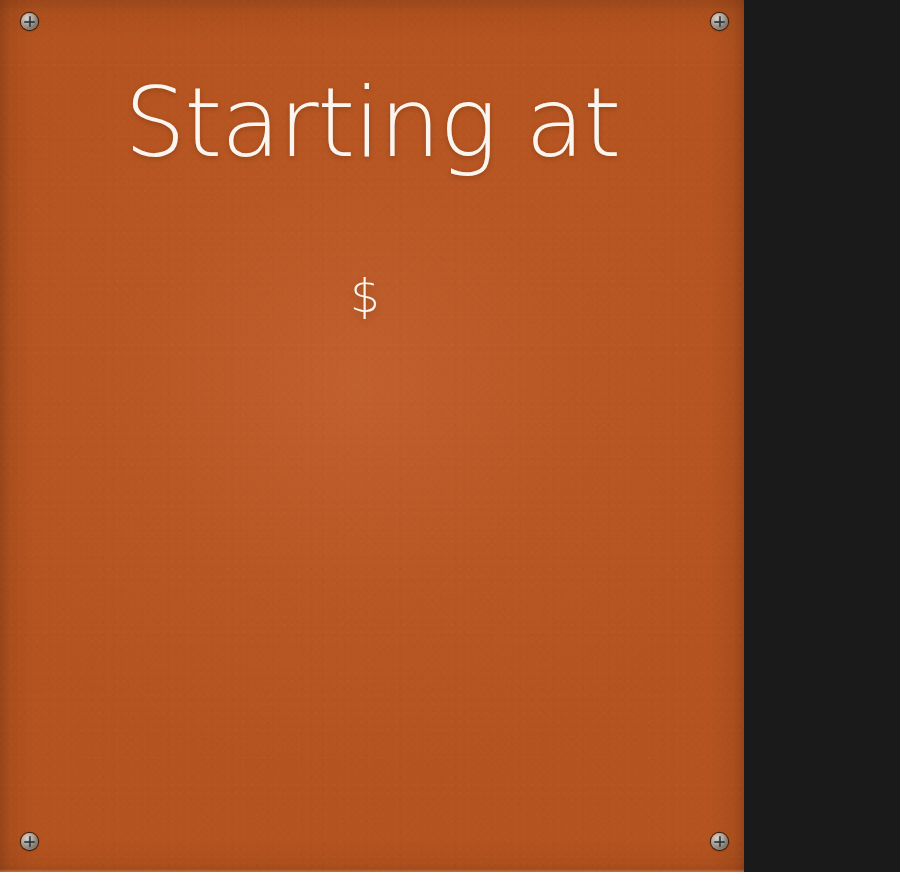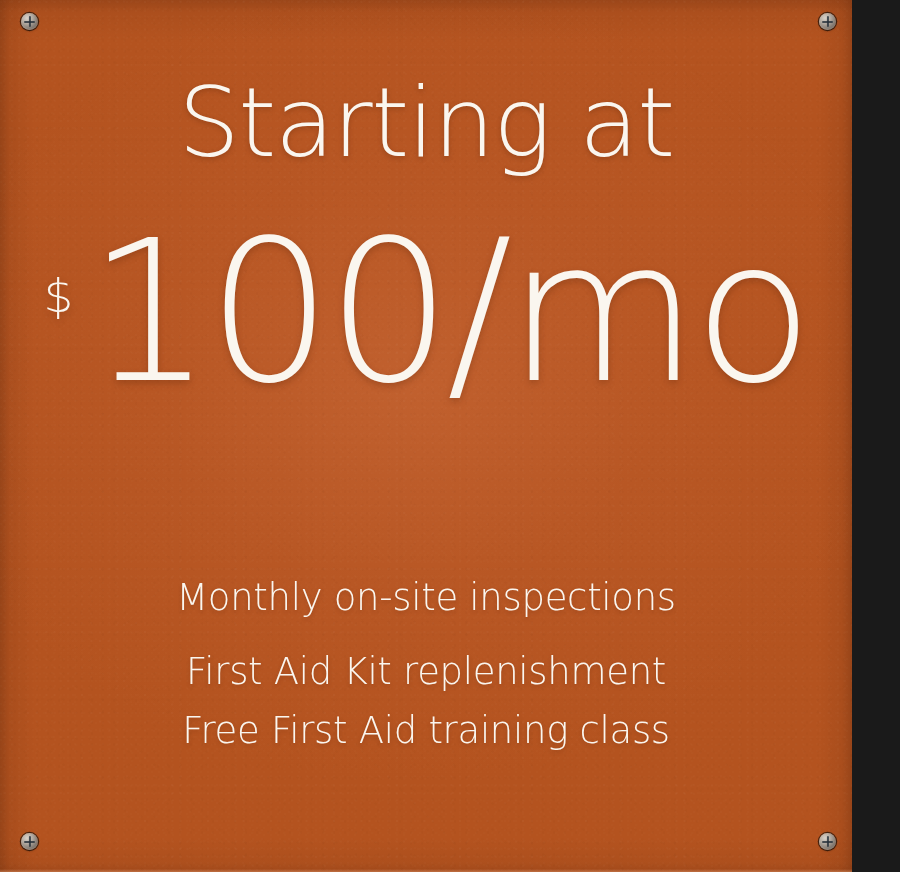--- a/index.html
+++ b/index.html
@@ -8,21 +8,21 @@
   html, body {
     width:900px; height:872px;
     background:#1a1a1a;
     font-family:"Liberation Sans", sans-serif;
     overflow:hidden;
   }
 
   
   #panel {
     position:relative;
-    width:852px; height:872px;
+    width:744px; height:872px;
     background:#b4531f;
     overflow:hidden;
   }
 
   
   .sheen {
     position:absolute; inset:0;
     background:
       radial-gradient(ellipse 78% 62% at 48% 44%,
         rgba(206,110,62,0.50) 0%,
@@ -176,24 +176,18 @@
   <div class="screw tr"></div>
   <div class="screw bl"></div>
   <div class="screw br"></div>
 
   <div id="content">
 
     <div id="headline" class="geo">Starting at</div>
 
     <div id="price-row">
       <span id="currency" class="geo">$</span>
-      <span id="amount" class="geo">100/mo</span>
     </div>
 
 
-    <ul id="features" class="geo">
-      <li class="gap-after">Monthly on-site inspections</li>
-      <li>First Aid Kit replenishment</li>
-      <li>Free First Aid training class</li>
-    </ul>
 
   </div>
 </div>
 
 </body></html>

